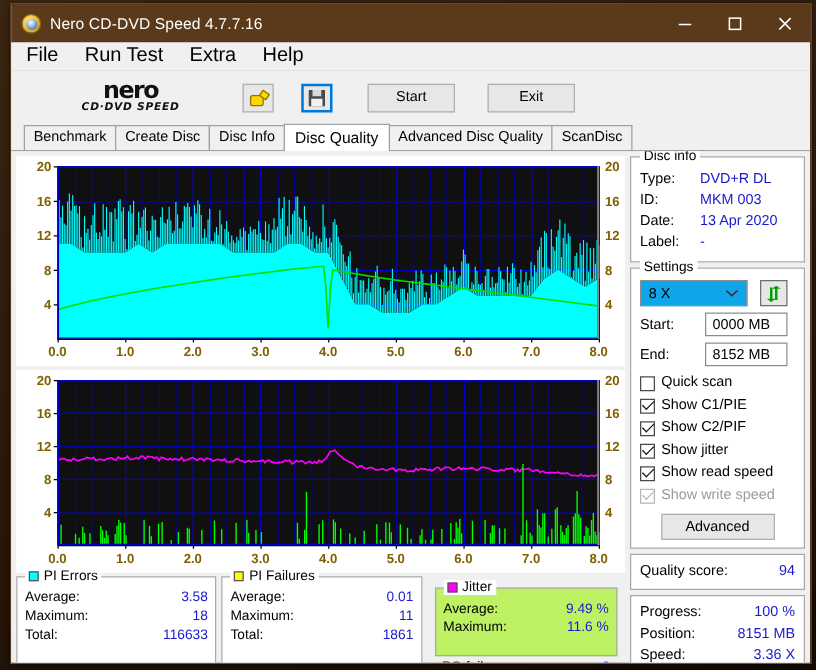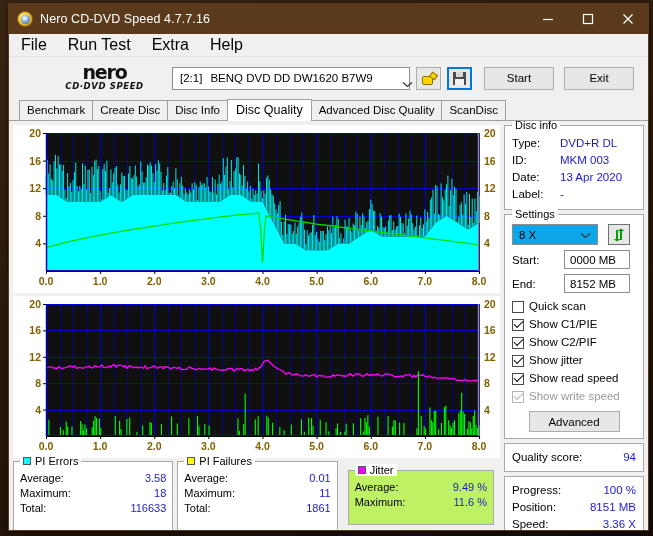--- a/index.html
+++ b/index.html
@@ -73,20 +73,21 @@
     line-height: 16px;
   }
 
   
   #toolbar {
     height: 42px;
     display: flex; align-items: center;
     background: #f0f0f0;
     padding: 0 8px;
     flex: 0 0 auto;
+    gap: 16px;
   }
   #logo { width: 155px; padding-left: 20px; flex: 0 0 auto; user-select:none; }
   #logo .nero {
     font-family: "DejaVu Sans", sans-serif;
     font-weight: bold; font-size: 19px; letter-spacing: -1.2px;
     color: #111; line-height: 17px; text-align:center;
   }
   #logo .sub {
     font-family: "DejaVu Sans", sans-serif;
     font-weight: bold; font-size: 8.5px; letter-spacing: .6px;
@@ -291,29 +292,20 @@
     <div class="menu-item">File</div>
     <div class="menu-item">Run Test</div>
     <div class="menu-item">Extra</div>
     <div class="menu-item">Help</div>
   </div>
 
   <div id="toolbar">
     <div id="logo">
       <div class="nero">nero</div>
       <div class="sub">CD·DVD SPEED</div>
-    </div>
-    <div id="drive-select">
-      <span class="dnum">[2:1]</span>
-      <span>BENQ DVD DD DW1620 B7W9</span>
-      <span class="caret">
-        <svg width="11" height="7" viewBox="0 0 11 7">
-            <polyline points="1,1.5 5.5,5.5 10,1.5" fill="none" stroke="#333" stroke-width="1.2"></polyline>
-          </svg>
-      </span>
     </div>
     <div class="tbtn" id="btn-eject">
       <span class="plug"></span>
     </div>
     <div class="tbtn" id="btn-save">
       <span class="floppy"></span>
     </div>
     <div class="tbtn" id="btn-start">Start</div>
     <div class="tbtn" id="btn-exit">Exit</div>
   </div>

